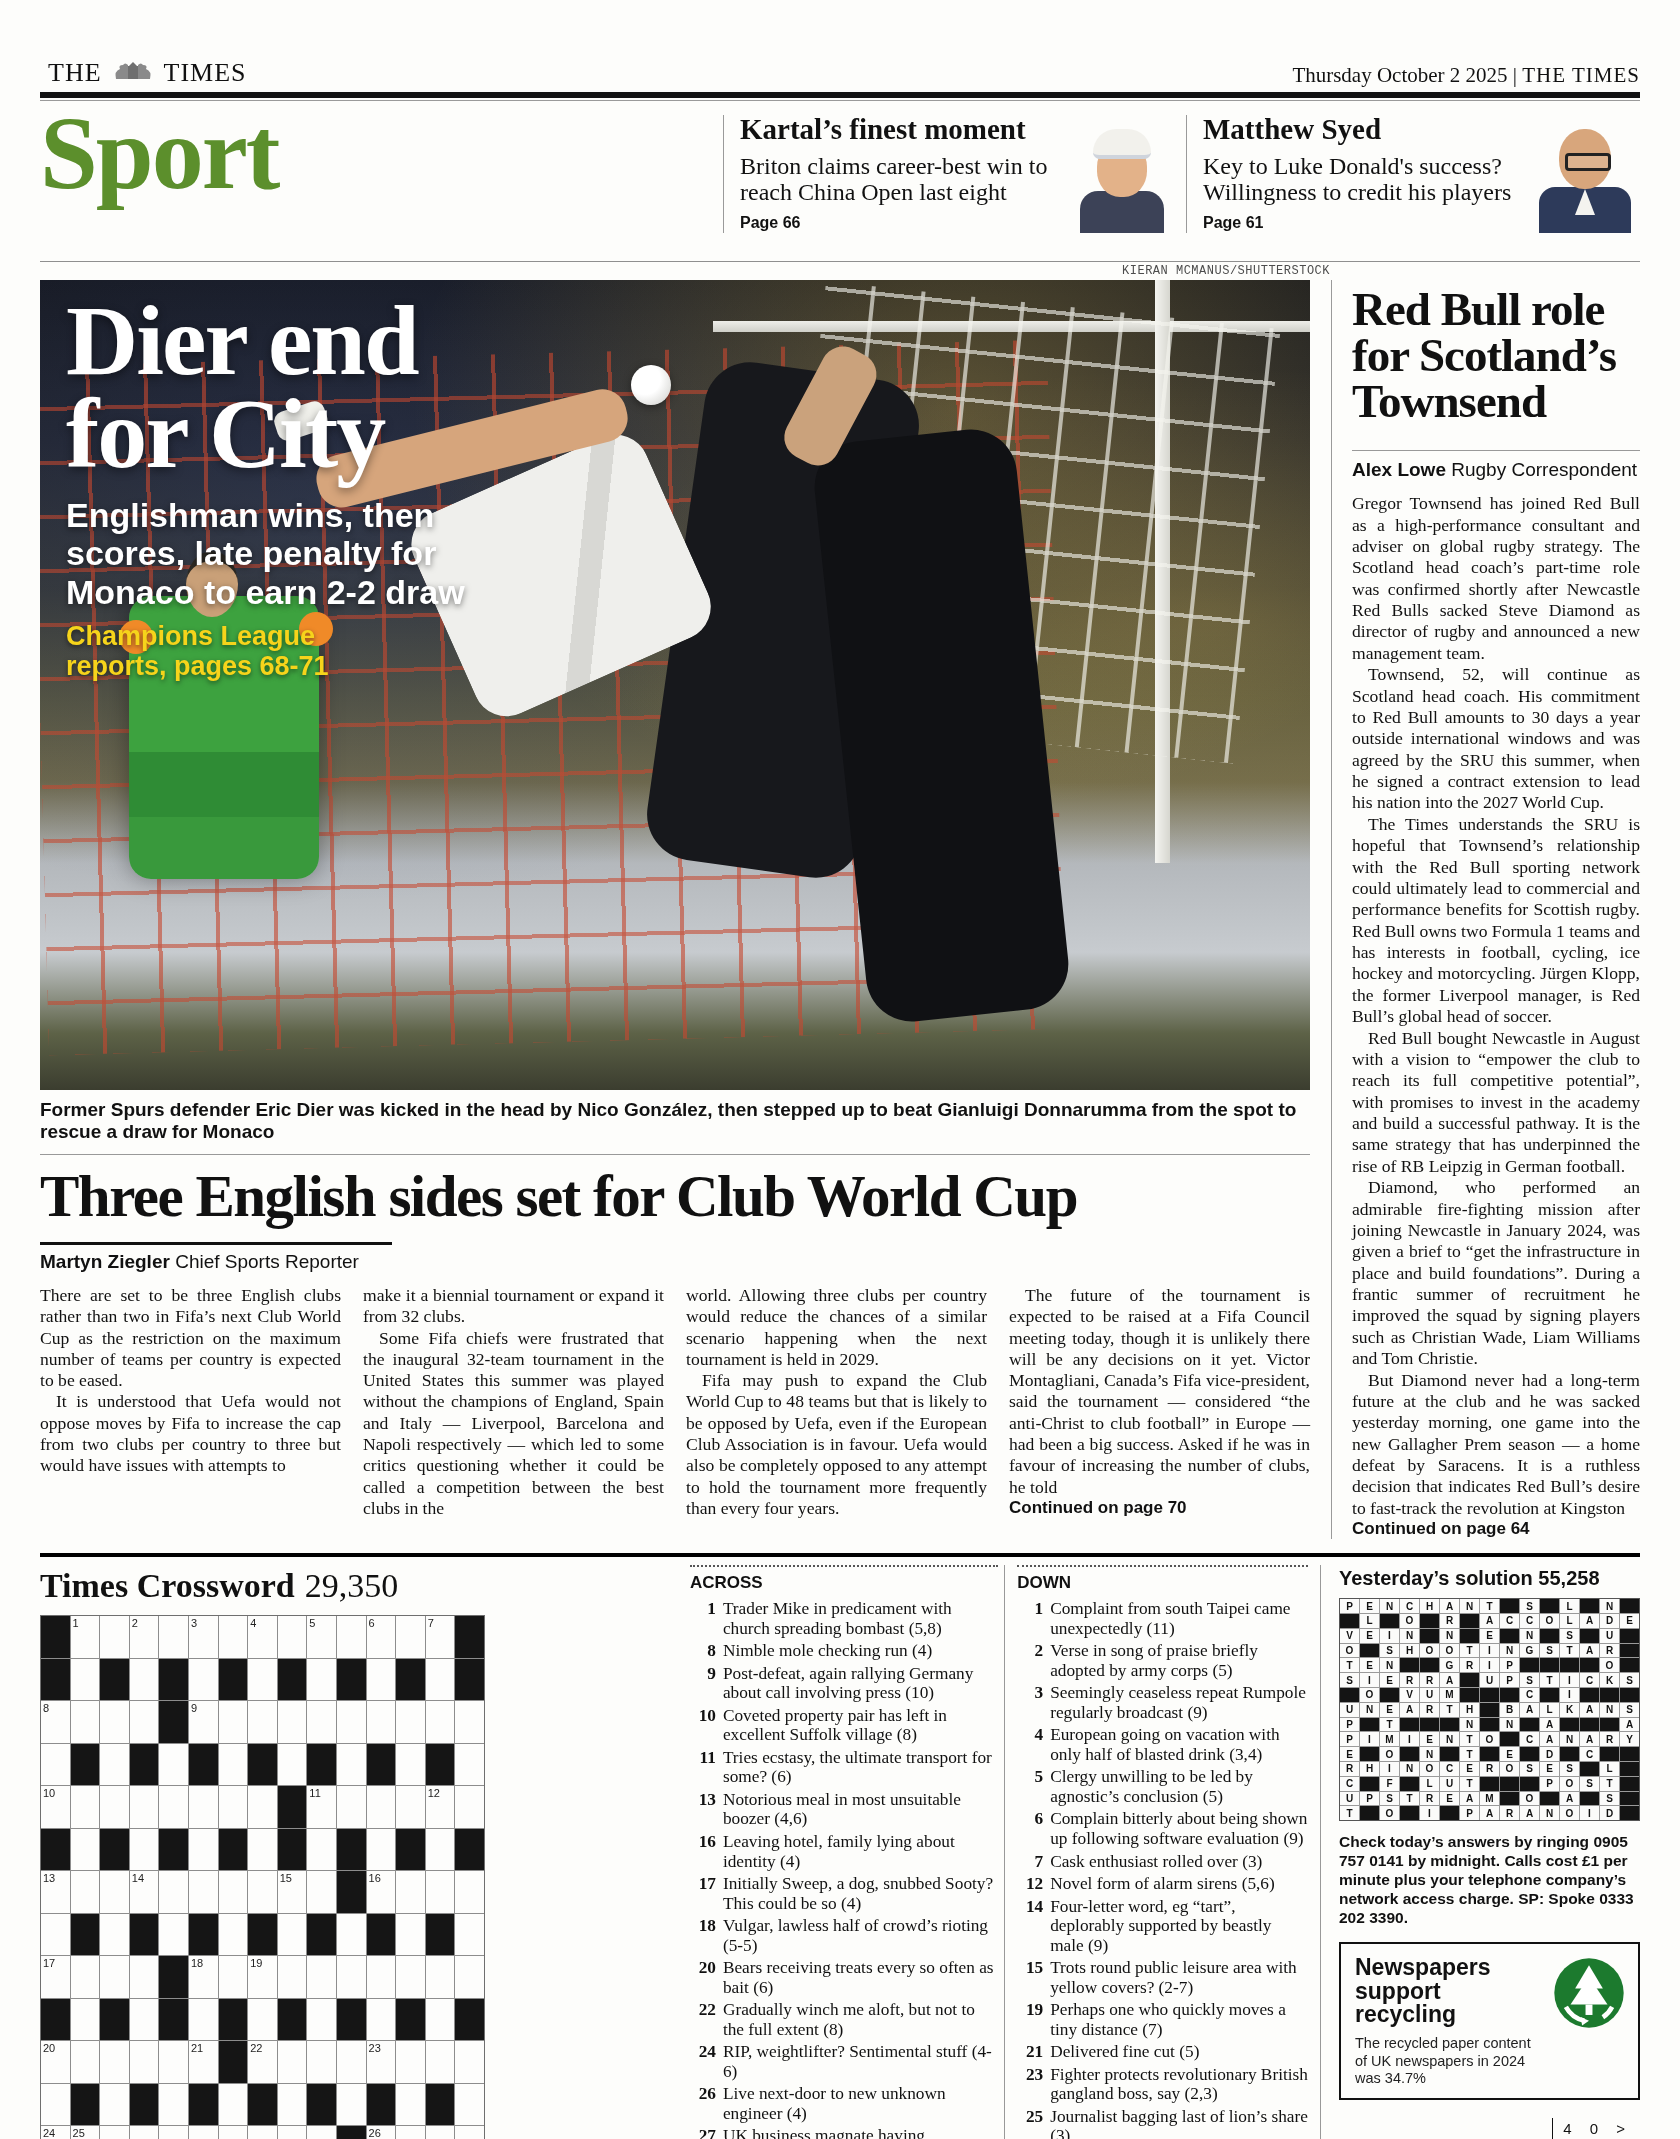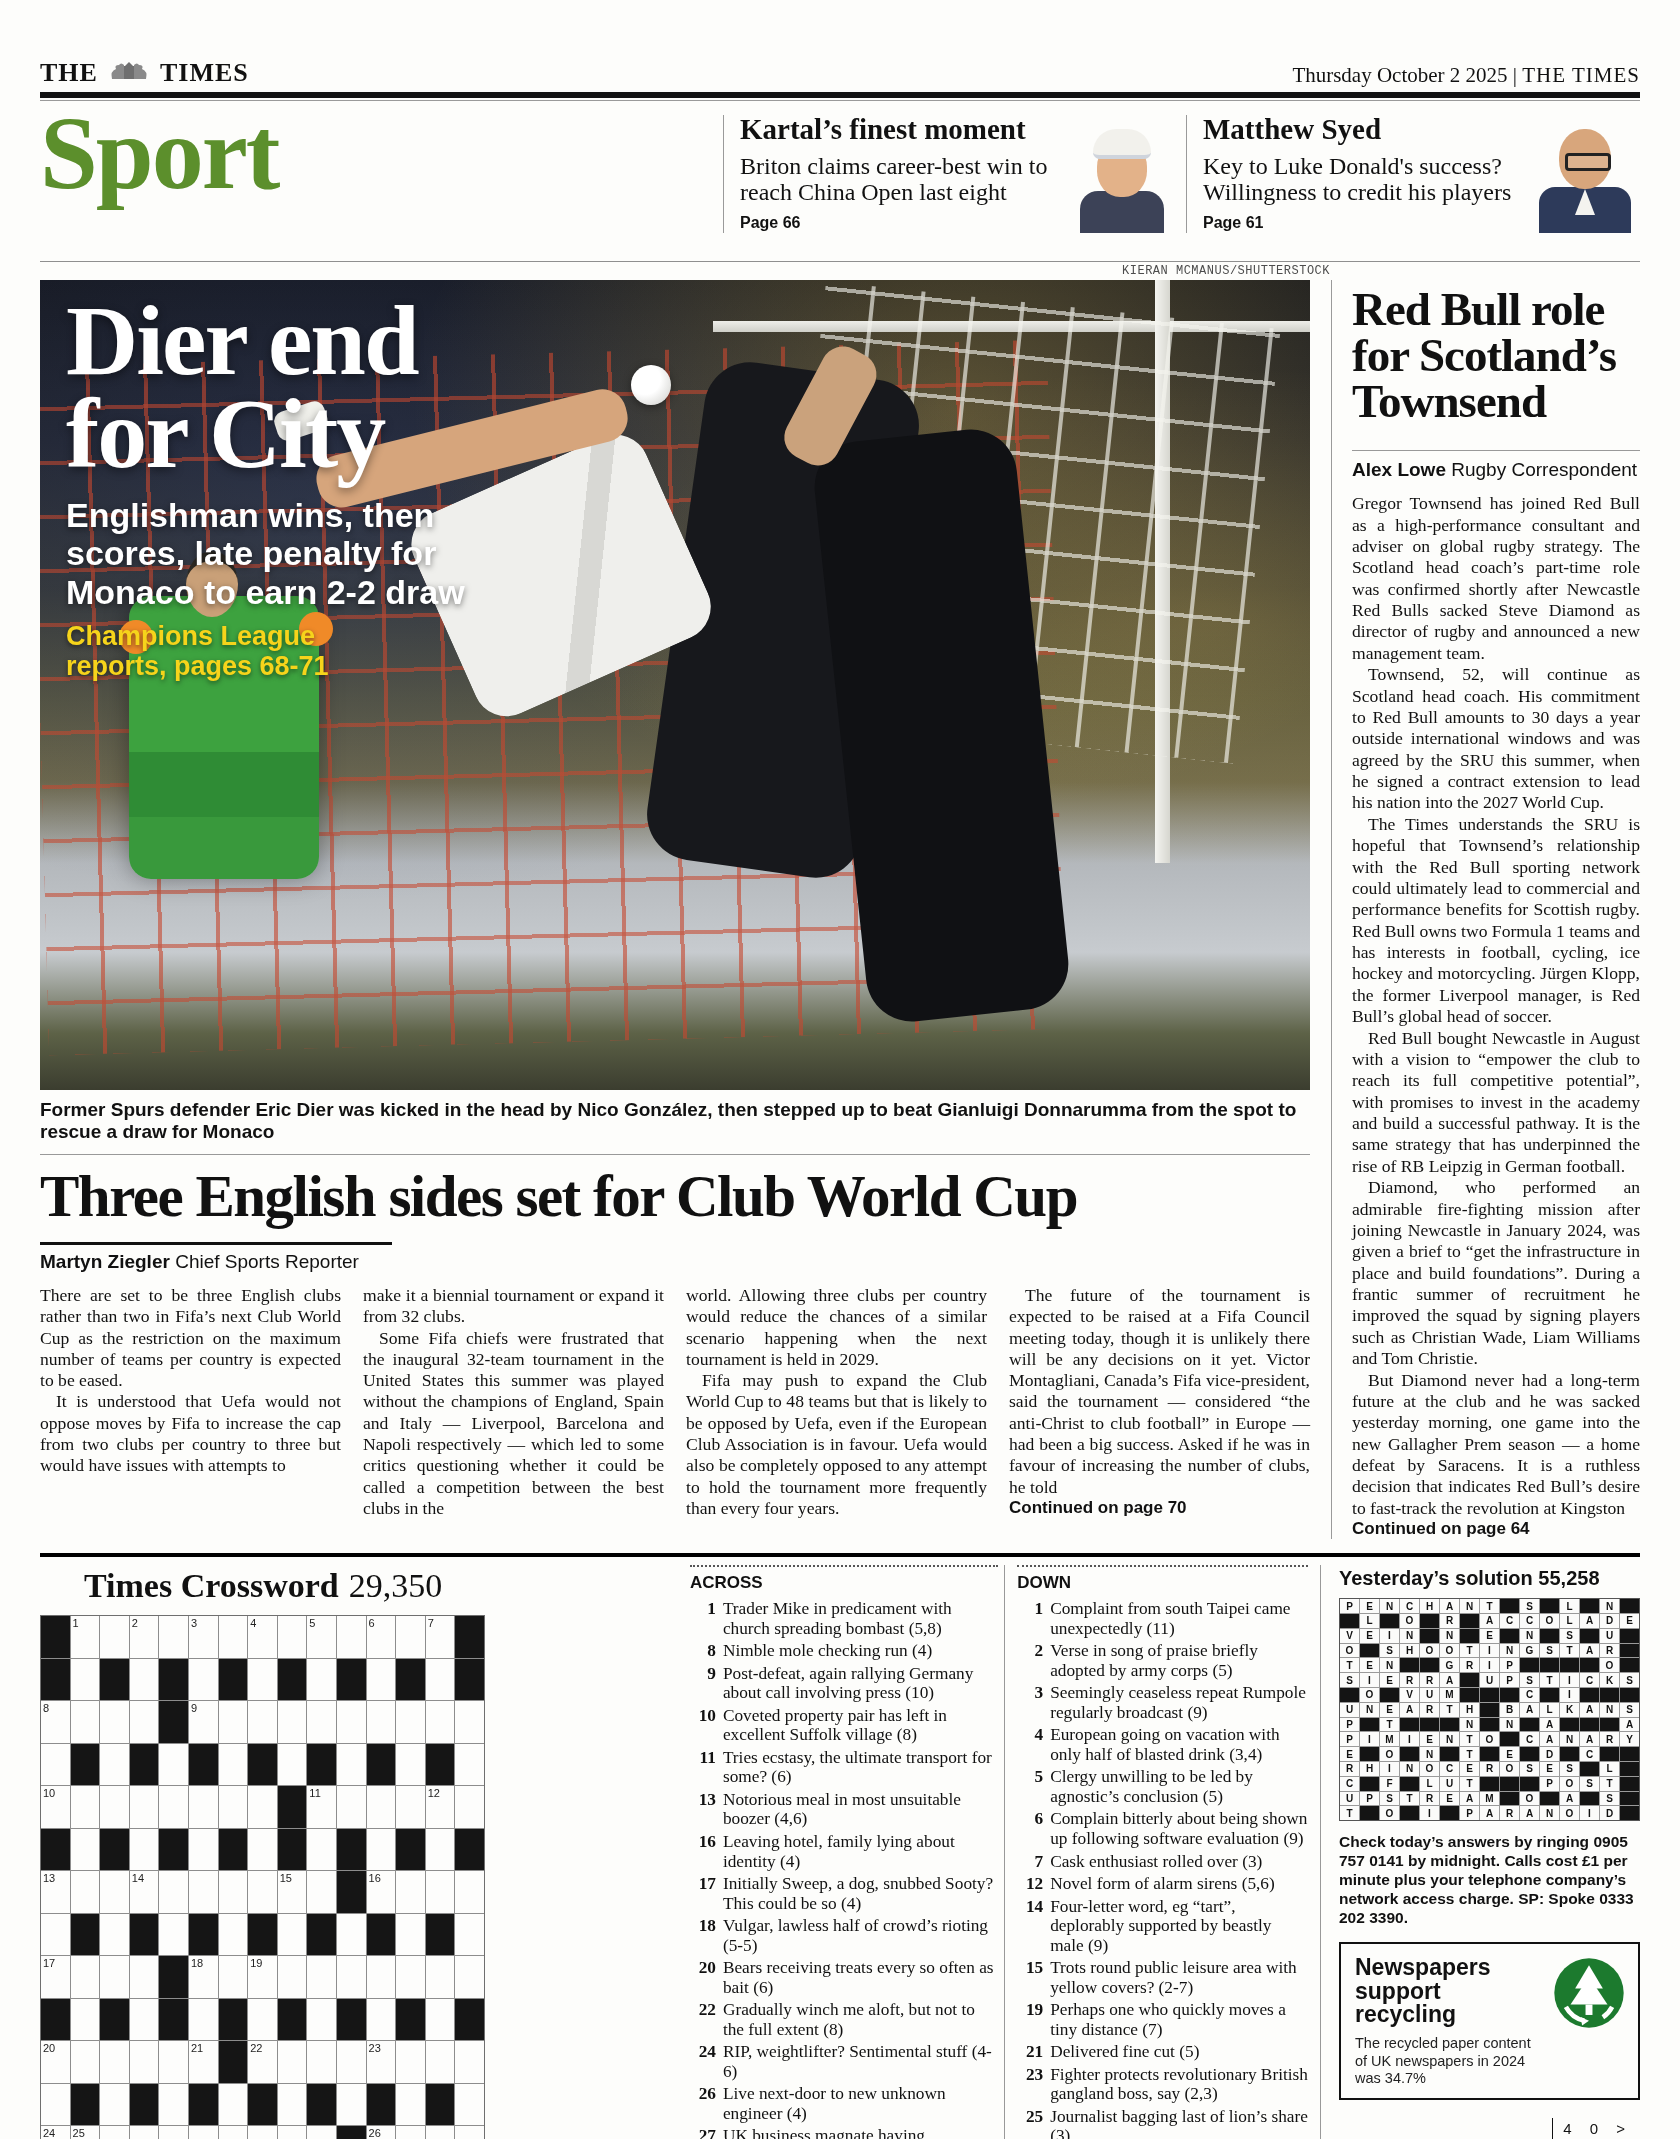--- a/index.html
+++ b/index.html
@@ -1,21 +1,21 @@
 <!DOCTYPE html>
 <html><head>
 <meta charset="utf-8">
 <style>
   html,body{margin:0;padding:0;background:#e8e8e8;}
   .page{position:relative;width:1680px;height:2139px;margin:0 auto;background:#fdfdfb;
         font-family:"Liberation Serif",serif;color:#111;overflow:hidden;}
   .inner{padding:0 40px;}
   
   .topbar{display:flex;justify-content:space-between;align-items:flex-end;margin-top:58px;}
-  .brand{font-size:26px;font-weight:bold;letter-spacing:1px;display:flex;align-items:center;gap:10px;}
+  .brand{font-size:26px;font-weight:normal;letter-spacing:1px;display:flex;align-items:center;gap:10px;margin-left:8px;}
   .dateline{font-size:21px;}
   .dateline .paper{font-variant:small-caps;letter-spacing:1px;}
   .mastrule{height:6px;background:#121212;margin-top:4px;}
   .mastrule2{height:1px;background:#9a9a9a;margin-top:2px;}
   
   .sectionrow{position:relative;height:160px;}
   .sport{font-size:104px;line-height:.92;font-weight:bold;letter-spacing:-2px;margin-top:4px;display:inline-block;}
   .teasers{position:absolute;right:7px;top:14px;display:flex;}
   .teaser{display:flex;border-left:1px solid #9a9a9a;padding-left:16px;margin-left:16px;width:430px;}
   .teaser .txt{flex:1;}
@@ -82,21 +82,21 @@
   .rail{border-left:1px solid #9a9a9a;padding-left:20px;}
   .rail-h{font-size:47px;font-weight:bold;line-height:.98;letter-spacing:-1px;margin:6px 0 26px;}
   .rail-by{border-top:1px solid #999;padding-top:8px;margin-bottom:12px;font-family:"Liberation Sans",sans-serif;font-size:19px;}
   .rail-body{font-size:17.6px;line-height:1.215;text-align:justify;}
   .rail-body p{margin:0;}
   .rail-body p.ind{text-indent:16px;}
   
   .cwsec{margin-top:14px;border-top:4px solid #000;padding-top:8px;display:flex;}
   .cw-left{width:445px;}
   .cw-title{font-size:34px;margin:2px 0 10px;}
-  .cw-title b{font-weight:bold;margin-left:44px;}
+  .cw-title b{font-weight:bold;}
   .cw-title span.num{font-weight:normal;margin-left:10px;}
   .grid{display:grid;grid-template-columns:repeat(15,28.6px);grid-auto-rows:41.5px;gap:1px;background:#8d8d8d;border:1px solid #6f6f6f;width:fit-content;}
   .cell{background:#fdfdfc;position:relative;}
   .cell.b{background:#151515;}
   .cnumb{position:absolute;left:2px;top:1px;font-family:"Liberation Sans",sans-serif;font-size:11px;color:#222;}
   .cw-across{width:318px;margin-left:205px;}
   .cw-down{width:300px;margin-left:6px;border-left:1px solid #999;border-right:1px solid #999;padding:0 12px;}
   .cluehead{font-family:"Liberation Sans",sans-serif;font-weight:bold;font-size:17px;border-top:2px dotted #555;padding-top:6px;margin-bottom:6px;}
   .clue{display:flex;font-size:17.3px;line-height:1.13;margin-bottom:3px;}
   .clue .n{width:26px;flex:0 0 26px;font-weight:bold;text-align:right;padding-right:7px;}

